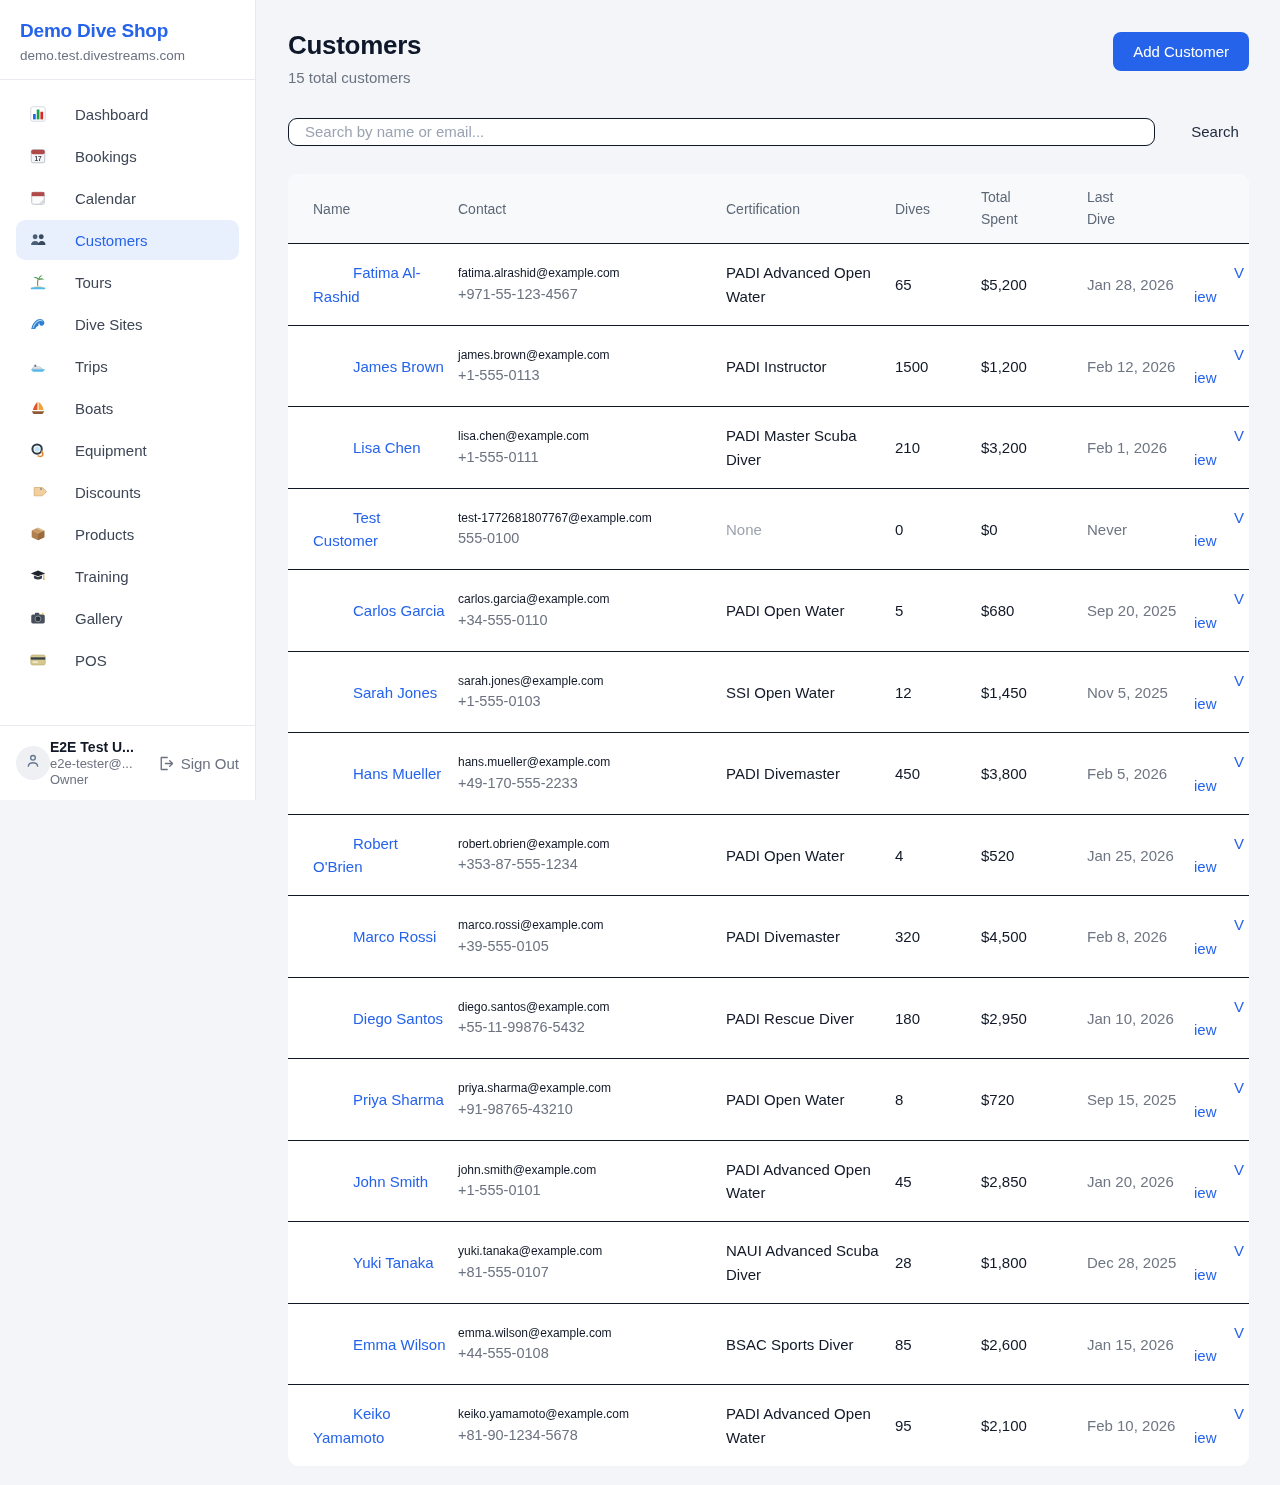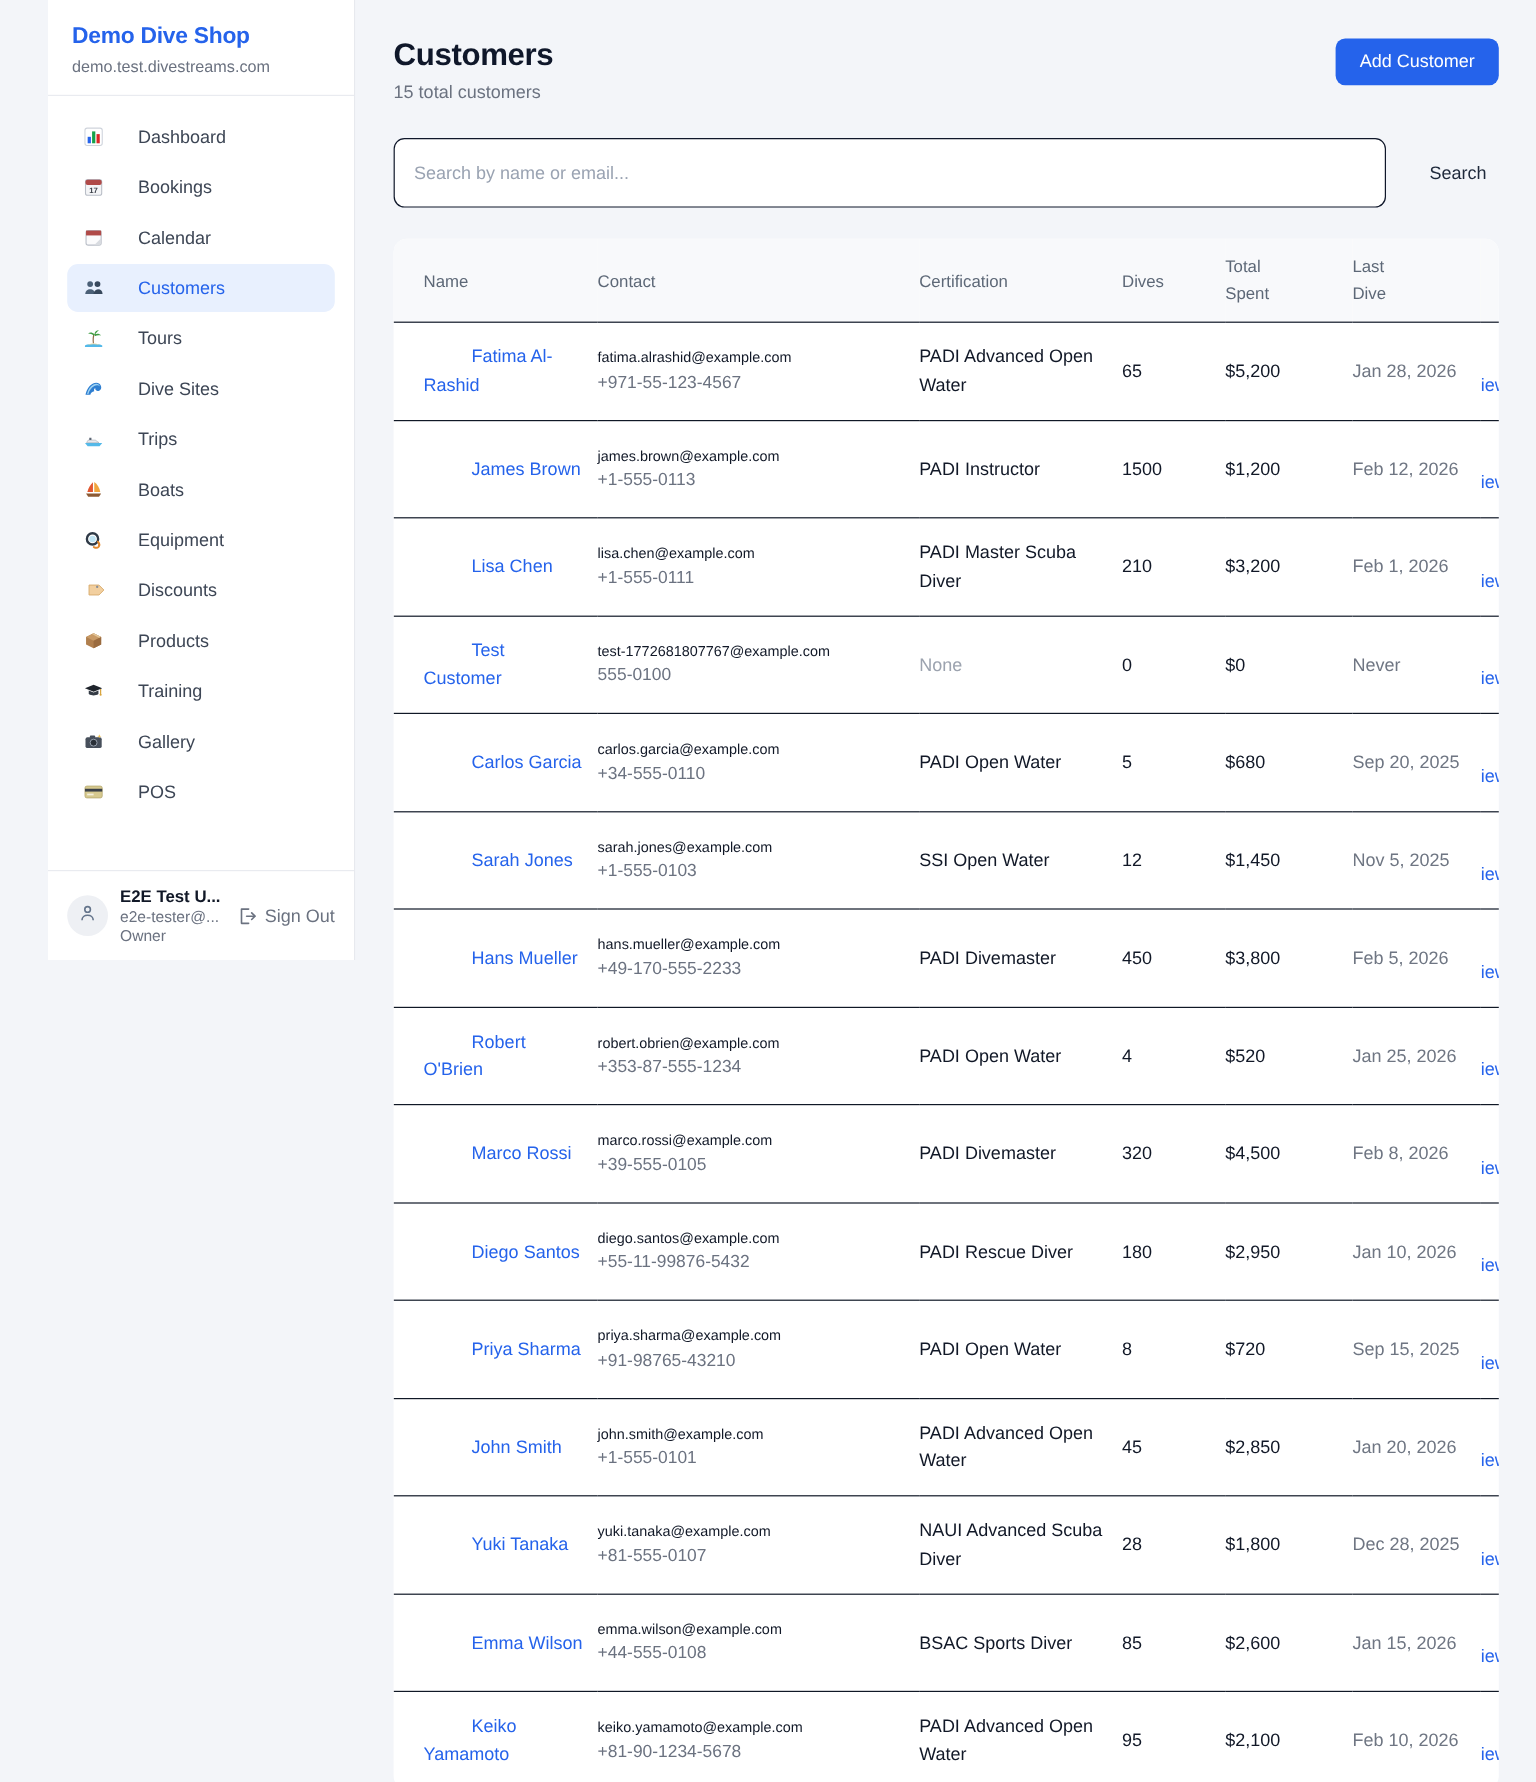--- a/index.html
+++ b/index.html
@@ -10,38 +10,38 @@
     color:#111827;
     height:1485px;
     position:relative;
   }
   .app { display:flex; width:1280px; align-items:flex-start; }
 
   
   .sidebar {
     width:256px; min-width:256px; height:800px;
     background:#ffffff; border-right:1px solid #e7e9ee;
-    display:flex; flex-direction:column;margin-left:40px;
+    display:flex; flex-direction:column;
   }
   .brand { padding:20px 20px 16px; border-bottom:1px solid #e9ebf0; }
   .brand-title { color:#2563eb; font-size:19px; font-weight:700; letter-spacing:-0.2px; }
   .brand-domain { color:#6b7280; font-size:13.5px; margin-top:6px; }
   .nav { padding:14px 16px 8px; }
   .nav-item {
     display:flex; align-items:center; gap:27px;
     padding:10px 12px; border-radius:9px; cursor:pointer;
     color:#3d4655; font-size:15px; margin-bottom:2px;
   }
   .nav-item.active { background:#e8f0fe; color:#2563eb; }
   .nav-icon { width:20px; height:20px; display:inline-flex; align-items:center; justify-content:center; flex:none; }
   .nav-icon svg { width:18px; height:18px; display:block; }
 
   .user-row {
     margin-top:auto; border-top:1px solid #e9ebf0;
-    padding:13px 16px; display:flex; align-items:center; gap:10px;
+    padding:13px 16px; display:flex; align-items:center; 
   }
   .avatar {
     width:34px; height:34px; border-radius:50%; background:#eef0f4;
     display:flex; align-items:center; justify-content:center; flex:none;
   }
   .user-meta { min-width:0; }
   .user-name { font-size:14px; font-weight:700; color:#111827; white-space:nowrap; }
   .user-email, .user-role { font-size:13px; color:#6b7280; margin-top:1px; white-space:nowrap; }
   .signout {
     margin-left:auto; display:flex; align-items:center; gap:7px;
@@ -55,21 +55,21 @@
   .page-title { font-size:26px; font-weight:700; color:#0f172a; letter-spacing:-0.3px; }
   .page-subtitle { font-size:15px; color:#6b7280; margin-top:8px; }
   .btn-primary {
     background:#2563eb; color:#ffffff; border:none; border-radius:8px;
     padding:11px 20px; font-size:15px; font-weight:500; cursor:pointer;
     font-family:inherit; margin-top:2px;
   }
 
   .search-row { display:flex; align-items:center; margin-top:29px; }
   .search-input {
-    flex:1; height:58px; border:1px solid #0f172a; border-radius:9px;
+    flex:1; height:28px; border:1px solid #0f172a; border-radius:9px;
     padding:0 16px; font-size:15px; font-family:inherit; color:#111827; background:#fff;
     outline:none;
   }
   .search-input::placeholder { color:#9aa3b2; }
   .search-btn {
     background:none; border:none; color:#1e293b; font-size:15px; cursor:pointer;
     font-family:inherit; padding:8px 0; margin-left:26px; width:68px; text-align:center; flex:none;
   }
 
   .table-card {

